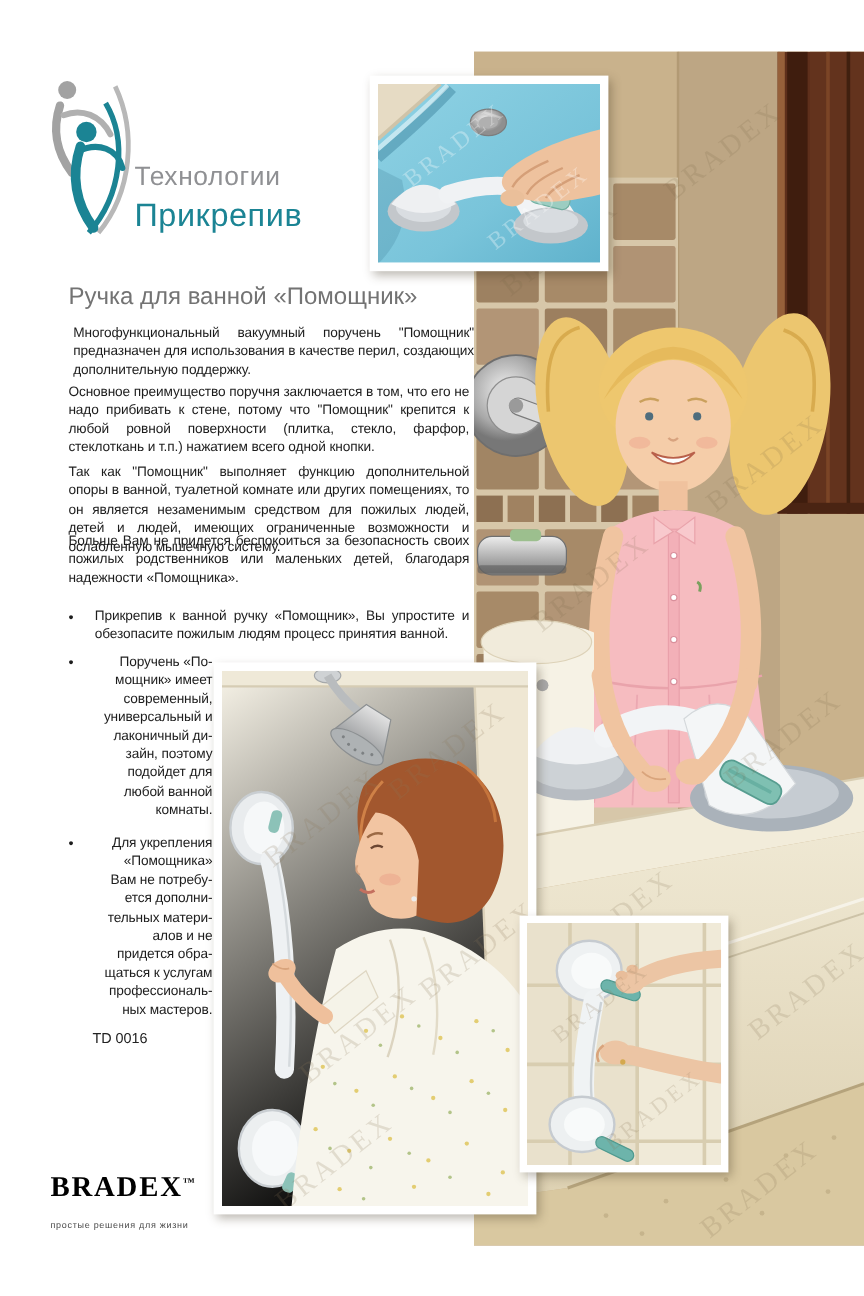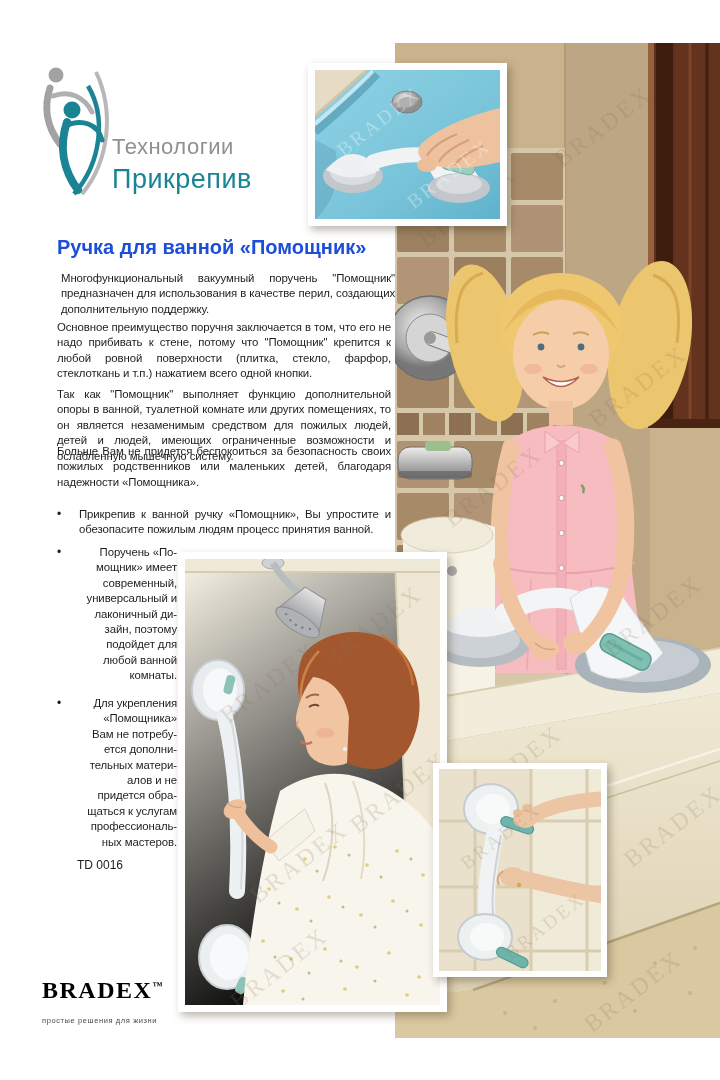--- a/index.html
+++ b/index.html
@@ -7,21 +7,21 @@
        font-family:"Liberation Sans",sans-serif;overflow:hidden;}
   .abs{position:absolute;}
 
   
   #logo-figure{left:36px;top:64px;width:78px;height:132px;}
   #logo-text{left:112px;top:108px;width:200px;margin-top:26px;}
   .logo-line1{font-size:22px;color:#8f9093;letter-spacing:.5px;}
   .logo-line2{font-size:27px;color:#1b8494;letter-spacing:.5px;margin-top:4px;}
 
   
-  #title{left:57px;top:236px;width:340px;font-size:20px;font-weight:bold;color:#1d4ed8;}
+  #title{left:57px;top:236px;width:340px;font-size:20px;font-weight:normal;color:#737373;}
   .para{position:absolute;left:57px;width:334px;font-size:11.4px;line-height:15.4px;
         color:#1d1d1d;text-align:justify;letter-spacing:-.1px;}
   #p1{top:267px;} #p2{top:320px;} #p3{top:387px;} #p4{top:444px;}
   .bullet-row{position:absolute;left:57px;display:flex;}
   .bdot{width:22px;flex:0 0 22px;font-size:12px;color:#1d1d1d;line-height:15.4px;}
   .btxt{font-size:11.4px;line-height:15.4px;color:#1d1d1d;text-align:justify;letter-spacing:-.1px;}
   #bullet1{top:507px;width:334px;}
   #bullet2{top:545px;width:120px;}
   #bullet3{top:696px;width:120px;}
   #bullet2 .btxt,#bullet3 .btxt{white-space:pre-line;text-align:right;width:98px;}

